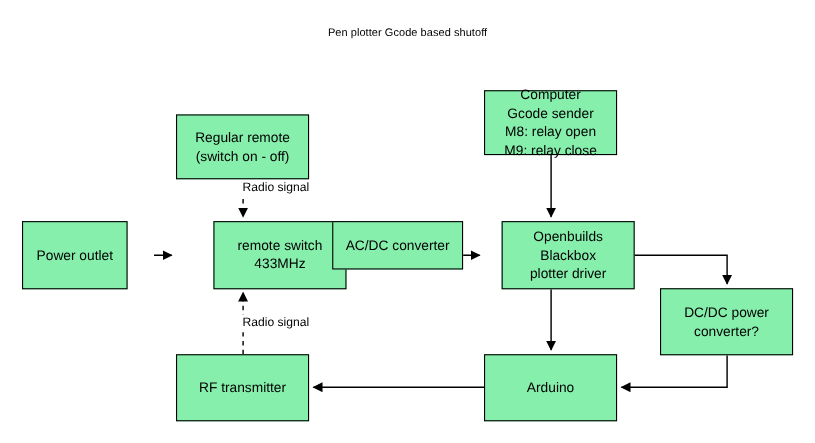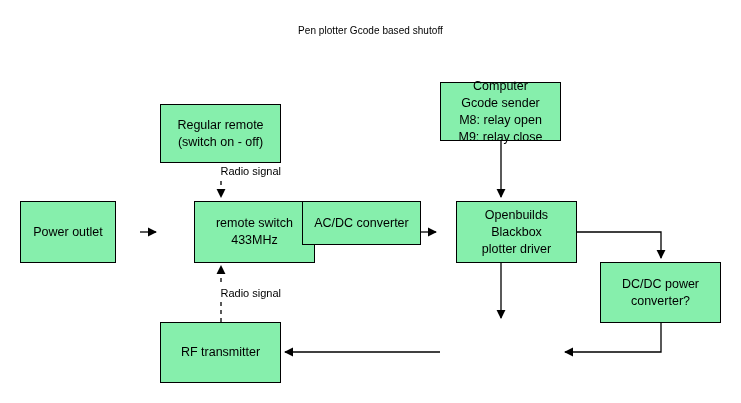--- a/index.html
+++ b/index.html
@@ -111,19 +111,20 @@
 
   <div class="node" style="left:456px; top:201px; width:121px; height:62px;">Openbuilds
 Blackbox
 plotter driver</div>
 
   <div class="node" style="left:160px; top:322px; width:121px; height:61px;">RF transmitter</div>
 
   <div class="node" style="left:600px; top:262px; width:121px; height:61px;">DC/DC power
 converter?</div>
 
+  <div class="node" style="left:440px; top:322px; width:121px; height:61px;">Arduino</div>
 
   <div class="edge-label" style="left:161px; top:164px; width:120px;">Radio signal</div>
 
   <div class="edge-label" style="left:161px; top:286px; width:120px;">Radio signal</div>
 
 
 </div>
 
 </body></html>

